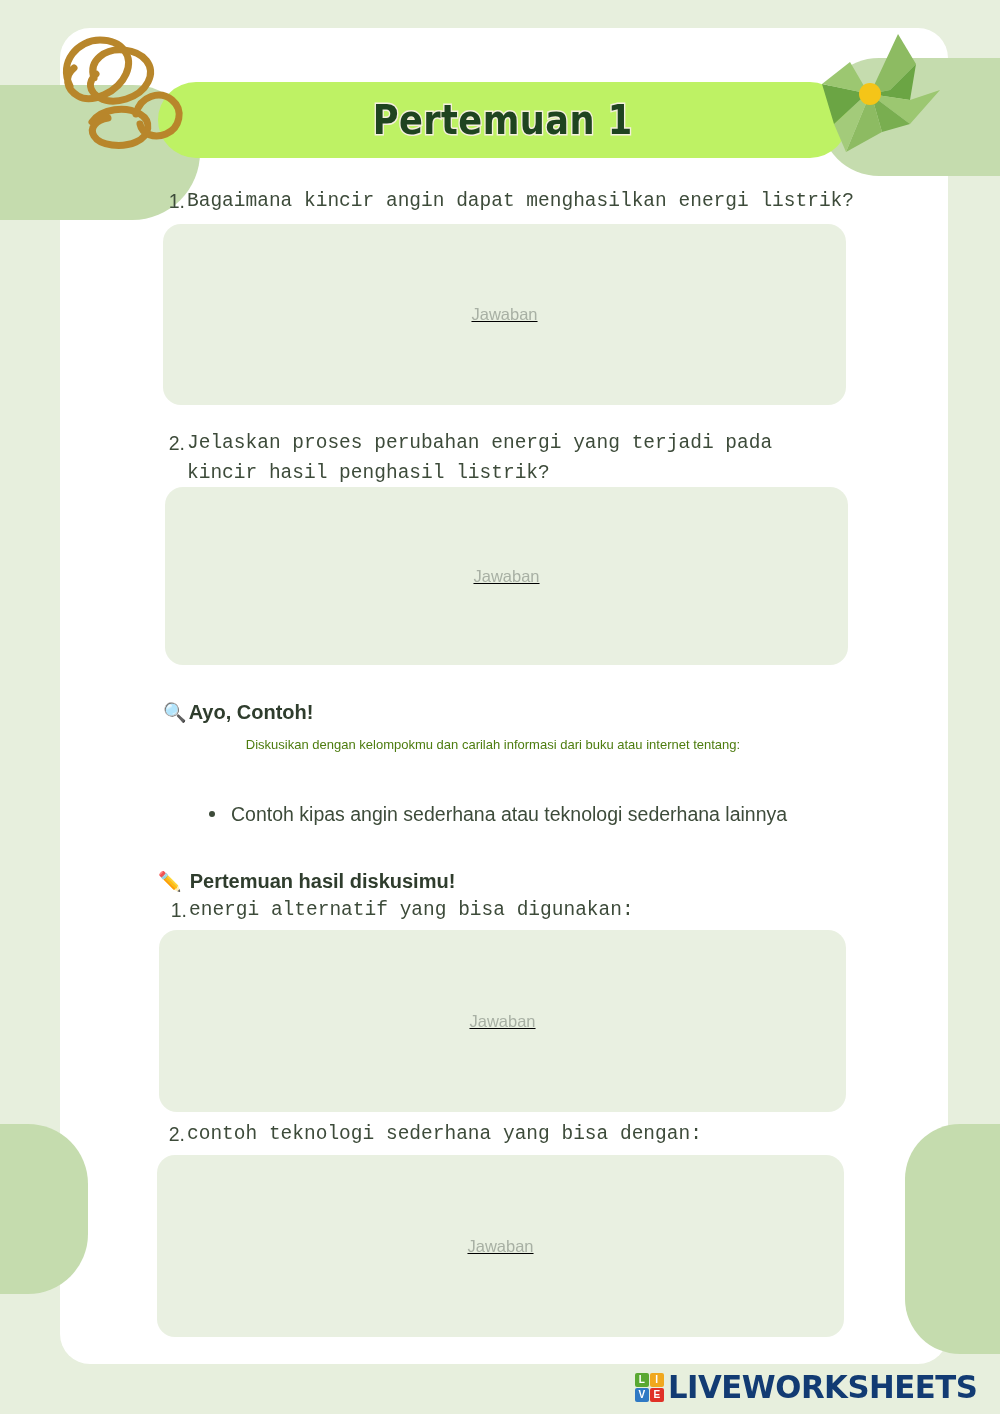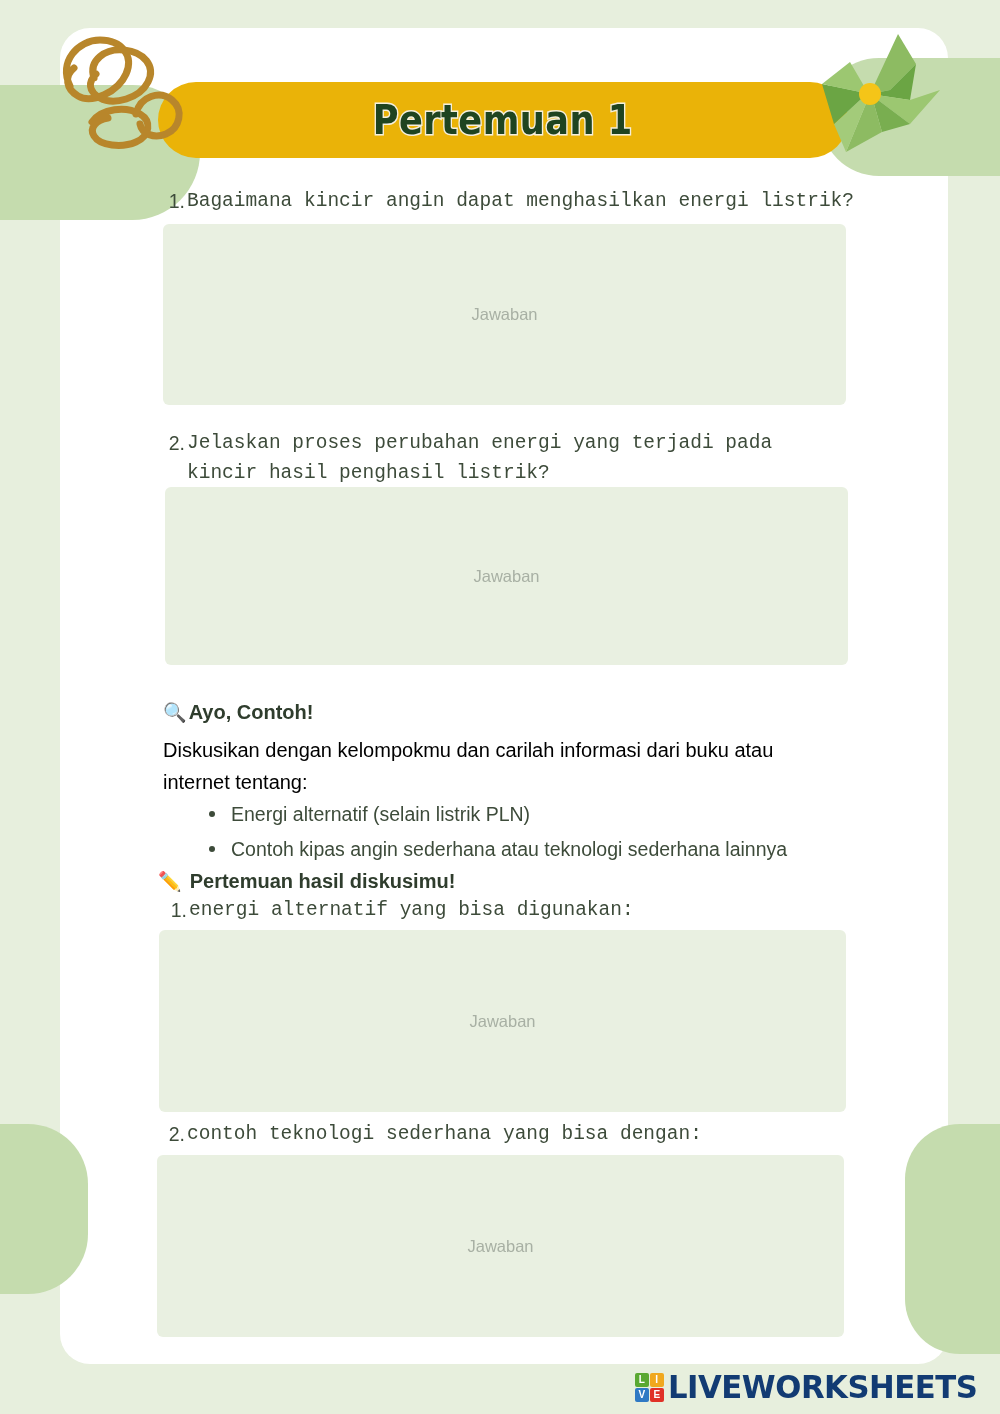--- a/index.html
+++ b/index.html
@@ -82,21 +82,21 @@
     z-index: 6;
   }
 
   
   #title-banner {
     position: absolute;
     left: 158px;
     top: 82px;
     width: 690px;
     height: 76px;
-    background: #eab308;
+    background: #bef264;
     border-radius: 38px;
     display: flex;
     align-items: center;
     justify-content: center;
     z-index: 5;
   }
   #page-title {
     font-family: "DejaVu Sans", sans-serif;
     font-size: 40px;
     font-weight: bold;
@@ -130,24 +130,25 @@
     flex: 0 0 auto;
   }
   .q-text {
     flex: 1 1 auto;
     font-family: Liberation Mono, monospace;
   }
 
   .answer-box {
     position: absolute;
     background: #e9f0e1;
-    border-radius: 6px;
+    border-radius: 18px;
     display: flex;
     align-items: center;
     justify-content: center;
+    text-decoration: underline;
   }
   .answer-placeholder {
     color: #a8b0a4;
     font-size: 16.5px;
   }
 
   
   .section-head {
     position: absolute;
     display: flex;
@@ -156,23 +157,24 @@
     font-weight: bold;
     color: #2f3d2d;
   }
   .section-head .emoji {
     font-size: 19px;
     margin-right: 2px;
   }
 
   .para {
     position: absolute;
-    color: #000000;
-    font-size: 20px;
+    color: #4d7c0f;
+    font-size: 13px;
     line-height: 1.62;
+    text-align: center;
   }
 
   #discuss-list {
     position: absolute;
     margin: 0;
     padding: 0 0 0 46px;
     list-style: none;
     color: #3d4b3a;
     font-size: 19.5px;
     line-height: 1.78;
@@ -292,21 +294,20 @@
   </div>
 
   <div class="section-head" style="left:163px; top:701px;">
     <span class="emoji">🔍</span>
     <span>Ayo, Contoh!</span>
   </div>
 
   <div class="para" style="left:163px; top:734px; width:660px;">Diskusikan dengan kelompokmu dan carilah informasi dari buku atau internet tentang:</div>
 
   <ul id="discuss-list" style="left:163px; top:797px;">
-    <li>Energi alternatif (selain listrik PLN)</li>
     <li>Contoh kipas angin sederhana atau teknologi sederhana lainnya</li>
   </ul>
 
   <div class="section-head" style="left:158px; top:870px;">
     <span class="emoji">✏️</span>
     <span style="margin-left:6px;">Pertemuan hasil diskusimu!</span>
   </div>
 
   <div class="question-row" style="left:165px; top:895px; width:700px;">
     <span class="q-num">1.</span>

